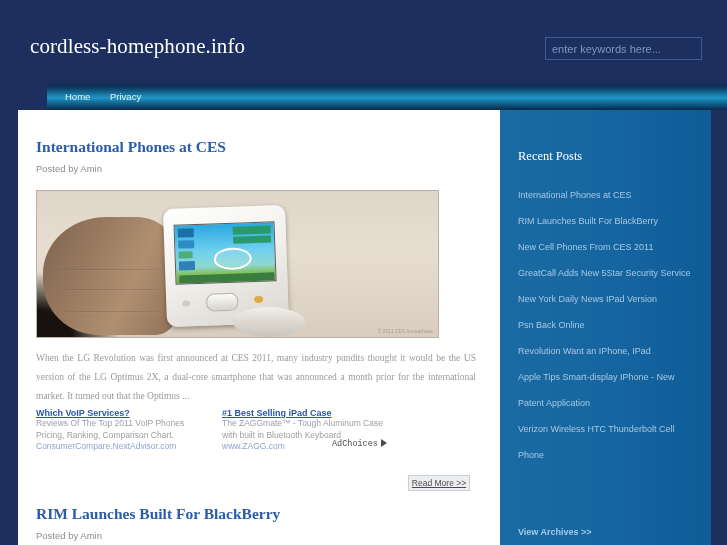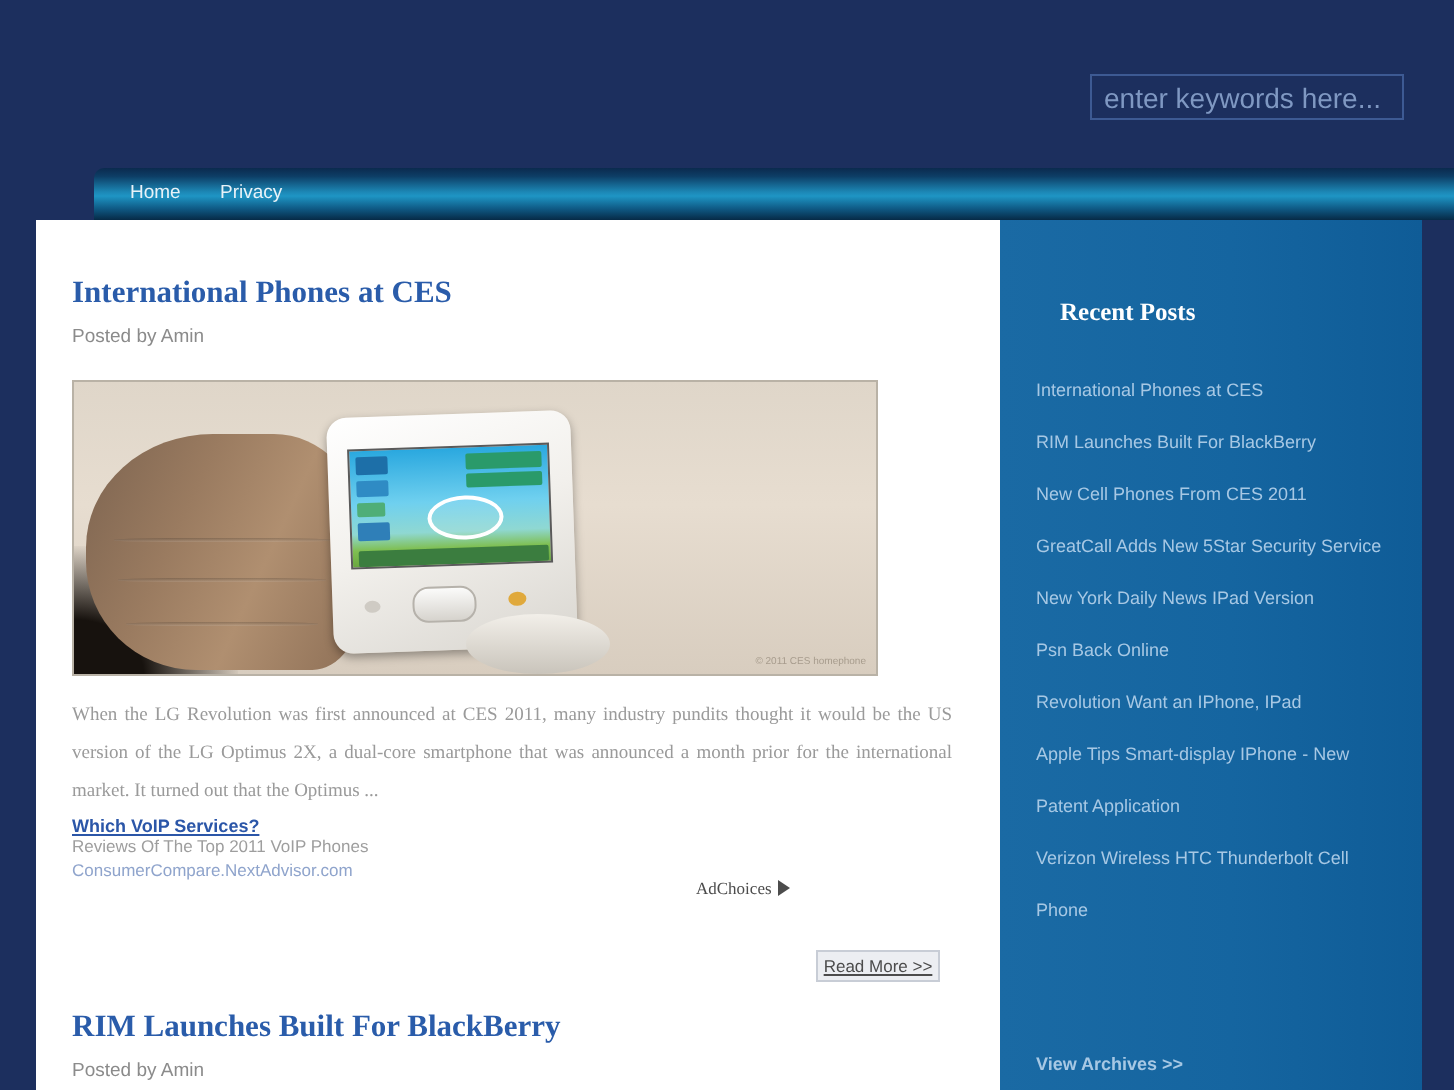--- a/index.html
+++ b/index.html
@@ -33,21 +33,21 @@
     white-space: nowrap;
   }
   #search-box {
     position: absolute;
     left: 545px; top: 37px;
     width: 157px; height: 23px;
     background: #1c2f5e;
     border: 1px solid #3d5a93;
     box-sizing: border-box;
     color: #8fa8ce;
-    font-size: 14px;
+    font-size: 11px;
     font-family: "Liberation Sans", sans-serif;
     padding: 0 6px;
     outline: none;
   }
   #search-box::placeholder { color: #7f98c2; opacity: 1; }
 
   
   #navbar {
     position: absolute;
     left: 18px; top: 84px;
@@ -232,24 +232,24 @@
   }
   .ad-url {
     font-size: 8.5px;
     color: #8fa4cc;
     line-height: 11.5px;
     white-space: nowrap;
     font-family: "Liberation Sans", sans-serif;
   }
   #adchoices {
     position: absolute;
-    left: 312px; top: 31px;
+    left: 296px; top: 31px;
     font-size: 8.5px;
     color: #4c4c4c;
-    font-family: Liberation Serif, serif;
+    font-family: Liberation Mono, monospace;
     white-space: nowrap;
     cursor: pointer;
   }
   #adchoices-icon {
     display: inline-block;
     width: 0; height: 0;
     margin-left: 3px;
     vertical-align: -1px;
     border-top: 4px solid transparent;
     border-bottom: 4px solid transparent;
@@ -280,24 +280,24 @@
   
   #sidebar {
     position: absolute;
     left: 500px; top: 110px;
     width: 211px; height: 435px;
     background: linear-gradient(to right, #1a6aa4 0%, #1565a0 55%, #0f5c97 100%);
     overflow: hidden;
   }
   #sidebar-title {
     position: absolute;
-    left: 30px; top: 39px;
+    left: 18px; top: 39px;
     font-family: "Liberation Serif", serif;
     font-size: 12.5px;
-    font-weight: bold;
+    font-weight: normal;
     color: #ffffff;
     white-space: nowrap;
   }
   #recent-list {
     position: absolute;
     left: 18px; top: 72px;
     width: 182px;
     margin: 0; padding: 0;
     list-style: none;
   }
@@ -319,20 +319,21 @@
     cursor: pointer;
     margin-top: 21px;
   }
 </style>
 </head>
 <body>
 
 <div id="page">
 
   <div id="header">
+    <div id="site-title">cordless-homephone.info</div>
     <input id="search-box" type="text" placeholder="enter keywords here..." style="">
   </div>
 
   <div id="navbar">
     <div class="nav-item" id="nav-home">Home</div>
     <div class="nav-item" id="nav-privacy">Privacy</div>
   </div>
 
   <div id="content">
 
@@ -364,21 +365,28 @@
       <div id="img-base"></div>
       <div id="img-watermark">© 2011 CES homephone</div>
     </div>
 
     <div id="post1-body">When the LG Revolution was first announced at CES 2011, many industry pundits thought it would be the US version of the LG Optimus 2X, a dual-core smartphone that was announced a month prior for the international market. It turned out that the Optimus ...</div>
 
     <div id="ad-block">
       <div class="ad" id="ad-1">
         <div class="ad-title">Which VoIP Services?</div>
         <div class="ad-line">Reviews Of The Top 2011 VoIP Phones</div>
+        <div class="ad-line">Pricing, Ranking, Comparison Chart.</div>
         <div class="ad-url">ConsumerCompare.NextAdvisor.com</div>
+      </div>
+      <div class="ad" id="ad-2">
+        <div class="ad-title">#1 Best Selling iPad Case</div>
+        <div class="ad-line">The ZAGGmate™ - Tough Aluminum Case</div>
+        <div class="ad-line">with built in Bluetooth Keyboard</div>
+        <div class="ad-url">www.ZAGG.com</div>
       </div>
       <div id="adchoices"><span>AdChoices</span><span id="adchoices-icon"></span></div>
     </div>
 
     <div id="read-more">Read More &gt;&gt;</div>
 
     <div class="post-title" id="post2-title">RIM Launches Built For BlackBerry</div>
     <div class="post-meta" id="post2-meta">Posted by Amin</div>
   </div>
 

